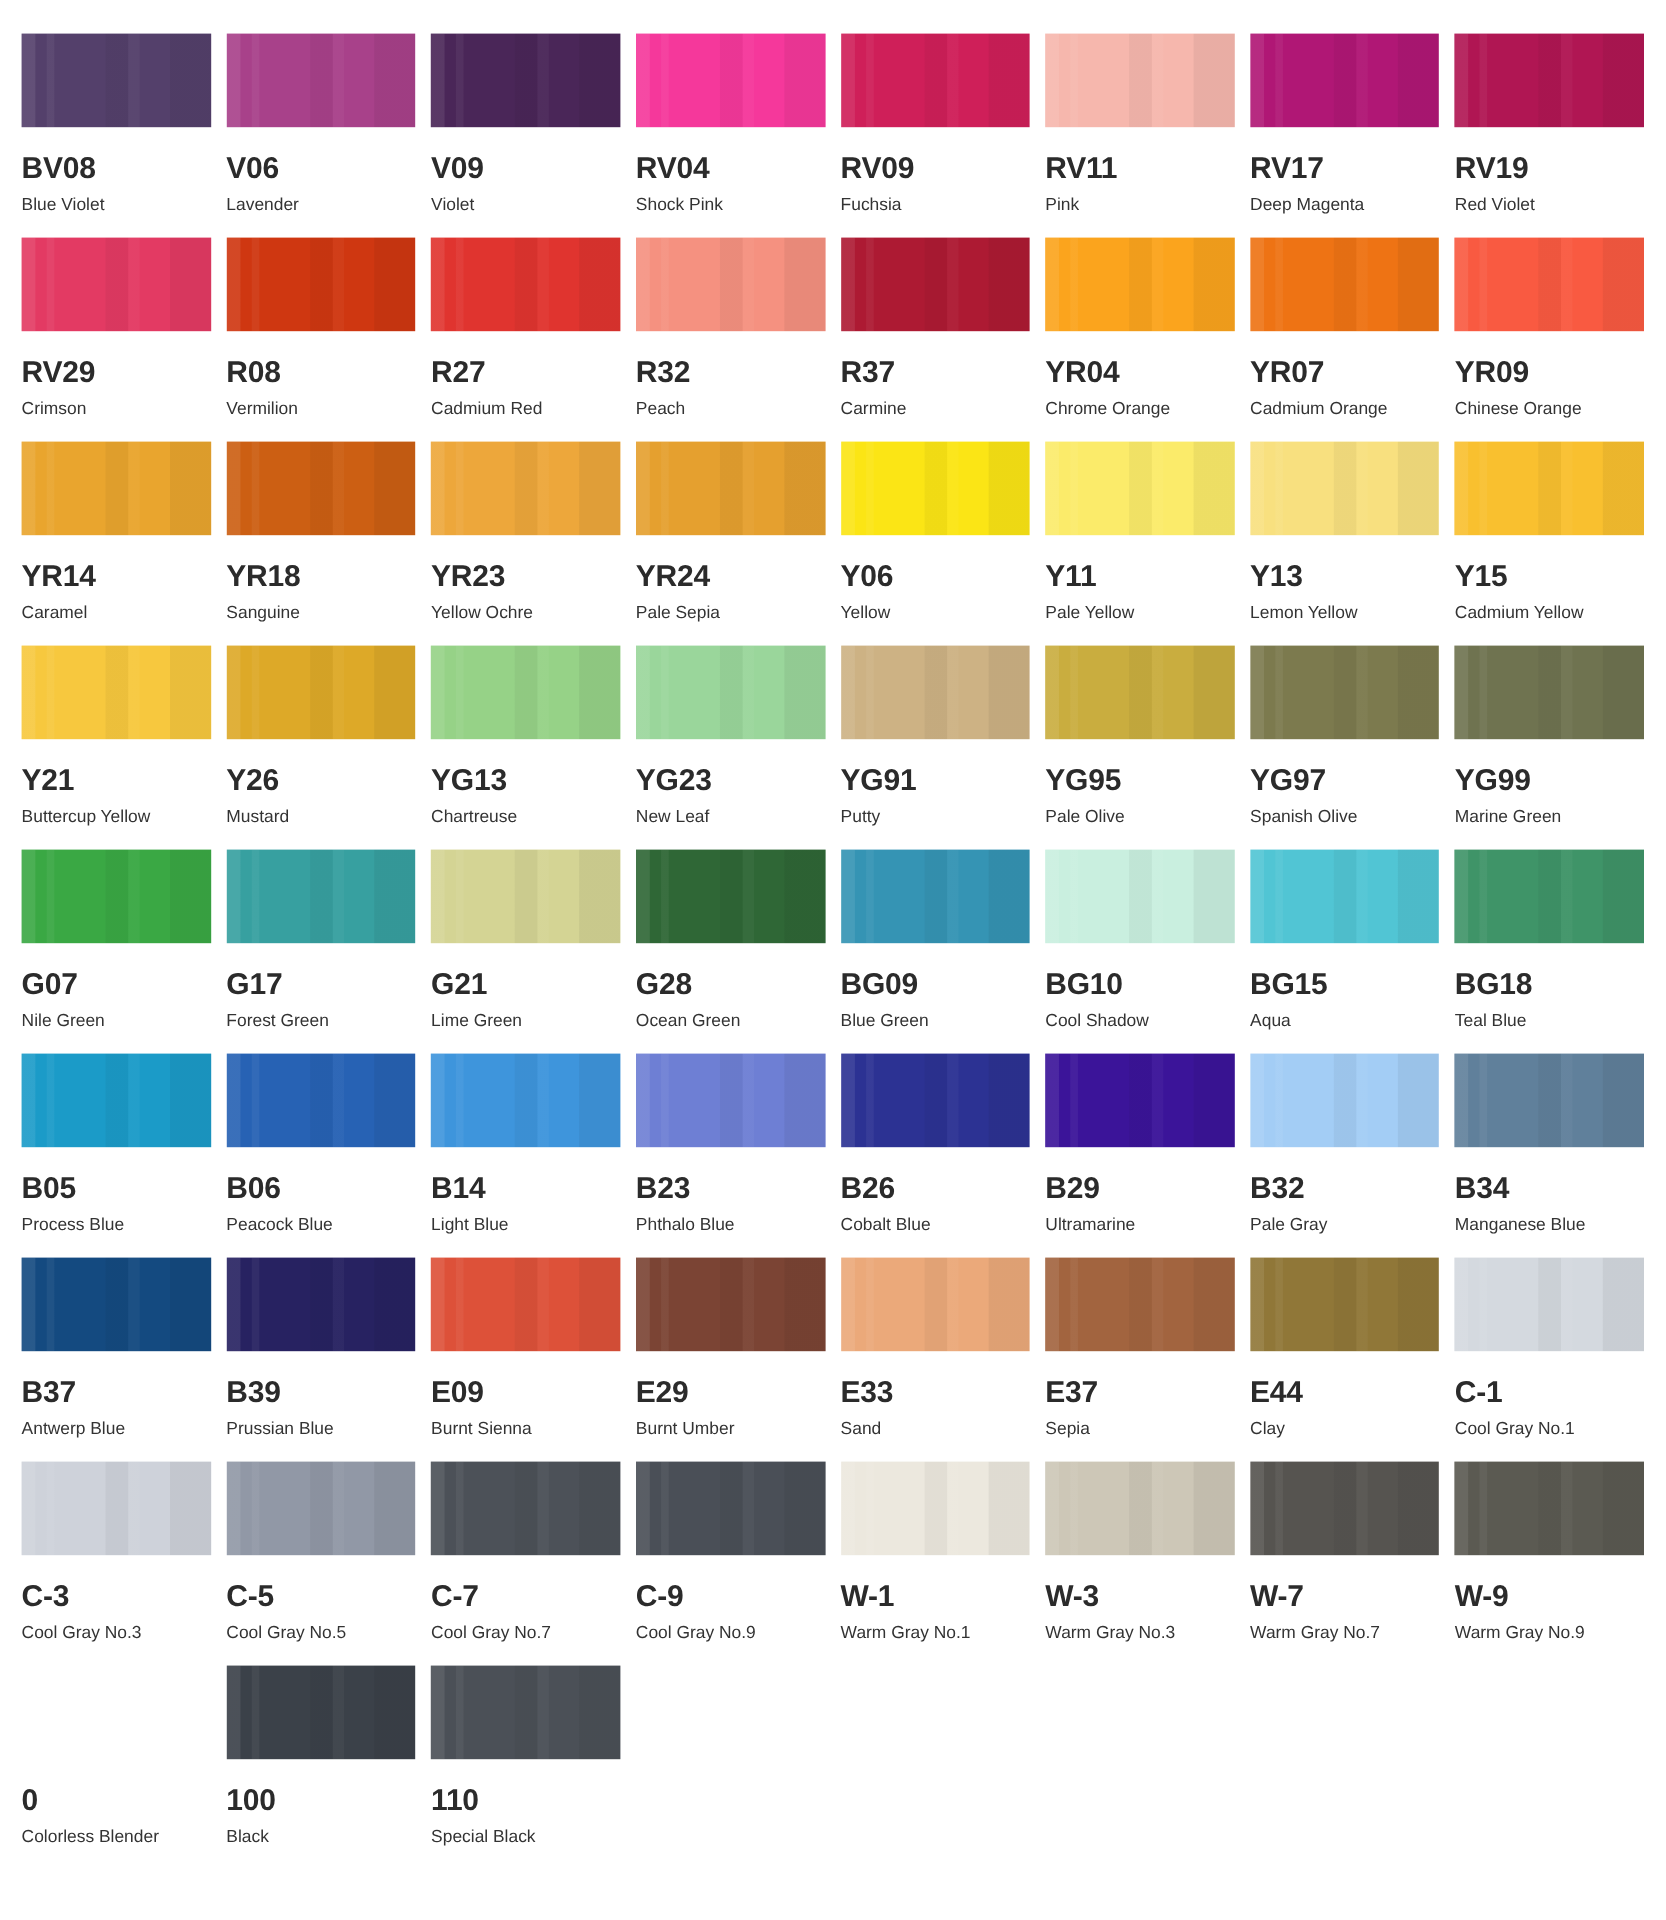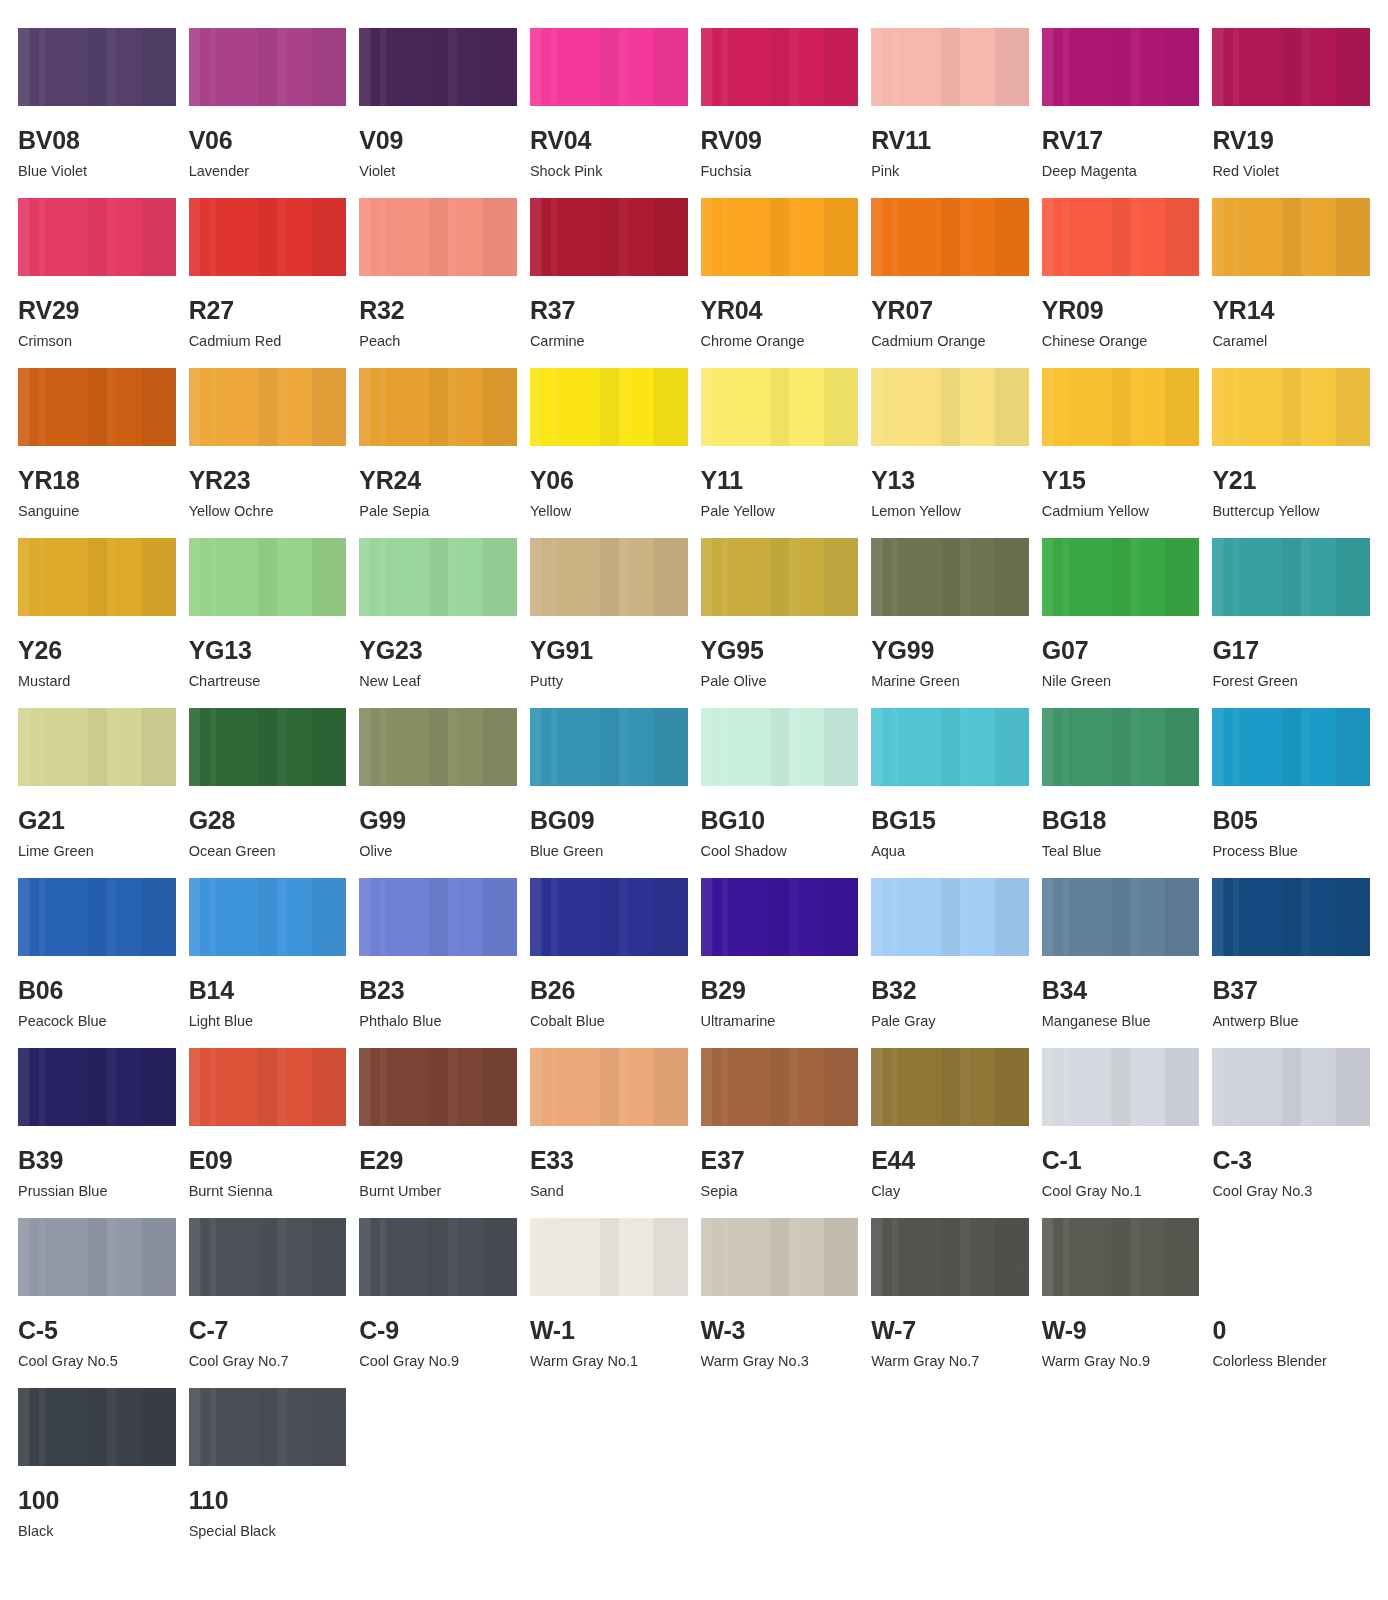--- a/index.html
+++ b/index.html
@@ -124,20 +124,25 @@
       <div class="swatch-color" style="background: rgb(176, 22, 83);"></div>
       <div class="swatch-code">RV19</div>
       <div class="swatch-name">Red Violet</div>
     </div>
     <div class="swatch-cell">
       <div class="swatch-color" style="background: rgb(227, 58, 99);"></div>
       <div class="swatch-code">RV29</div>
       <div class="swatch-name">Crimson</div>
     </div>
     <div class="swatch-cell">
+      <div class="swatch-color" style="background: rgb(207, 55, 17);"></div>
+      <div class="swatch-code">R08</div>
+      <div class="swatch-name">Vermilion</div>
+    </div>
+    <div class="swatch-cell">
       <div class="swatch-color" style="background: rgb(224, 52, 47);"></div>
       <div class="swatch-code">R27</div>
       <div class="swatch-name">Cadmium Red</div>
     </div>
     <div class="swatch-cell">
       <div class="swatch-color" style="background: rgb(245, 145, 128);"></div>
       <div class="swatch-code">R32</div>
       <div class="swatch-name">Peach</div>
     </div>
     <div class="swatch-cell">
@@ -224,20 +229,25 @@
       <div class="swatch-color" style="background: rgb(205, 178, 132);"></div>
       <div class="swatch-code">YG91</div>
       <div class="swatch-name">Putty</div>
     </div>
     <div class="swatch-cell">
       <div class="swatch-color" style="background: rgb(201, 173, 63);"></div>
       <div class="swatch-code">YG95</div>
       <div class="swatch-name">Pale Olive</div>
     </div>
     <div class="swatch-cell">
+      <div class="swatch-color" style="background: rgb(124, 122, 78);"></div>
+      <div class="swatch-code">YG97</div>
+      <div class="swatch-name">Spanish Olive</div>
+    </div>
+    <div class="swatch-cell">
       <div class="swatch-color" style="background: rgb(111, 115, 80);"></div>
       <div class="swatch-code">YG99</div>
       <div class="swatch-name">Marine Green</div>
     </div>
     <div class="swatch-cell">
       <div class="swatch-color" style="background: rgb(58, 168, 68);"></div>
       <div class="swatch-code">G07</div>
       <div class="swatch-name">Nile Green</div>
     </div>
     <div class="swatch-cell">
@@ -249,25 +259,20 @@
       <div class="swatch-color" style="background: rgb(212, 212, 148);"></div>
       <div class="swatch-code">G21</div>
       <div class="swatch-name">Lime Green</div>
     </div>
     <div class="swatch-cell">
       <div class="swatch-color" style="background: rgb(47, 103, 54);"></div>
       <div class="swatch-code">G28</div>
       <div class="swatch-name">Ocean Green</div>
     </div>
     <div class="swatch-cell">
-      <div class="swatch-color" style="background: rgb(137, 141, 99);"></div>
-      <div class="swatch-code">G99</div>
-      <div class="swatch-name">Olive</div>
-    </div>
-    <div class="swatch-cell">
       <div class="swatch-color" style="background: rgb(53, 148, 180);"></div>
       <div class="swatch-code">BG09</div>
       <div class="swatch-name">Blue Green</div>
     </div>
     <div class="swatch-cell">
       <div class="swatch-color" style="background: rgb(201, 239, 223);"></div>
       <div class="swatch-code">BG10</div>
       <div class="swatch-name">Cool Shadow</div>
     </div>
     <div class="swatch-cell">

